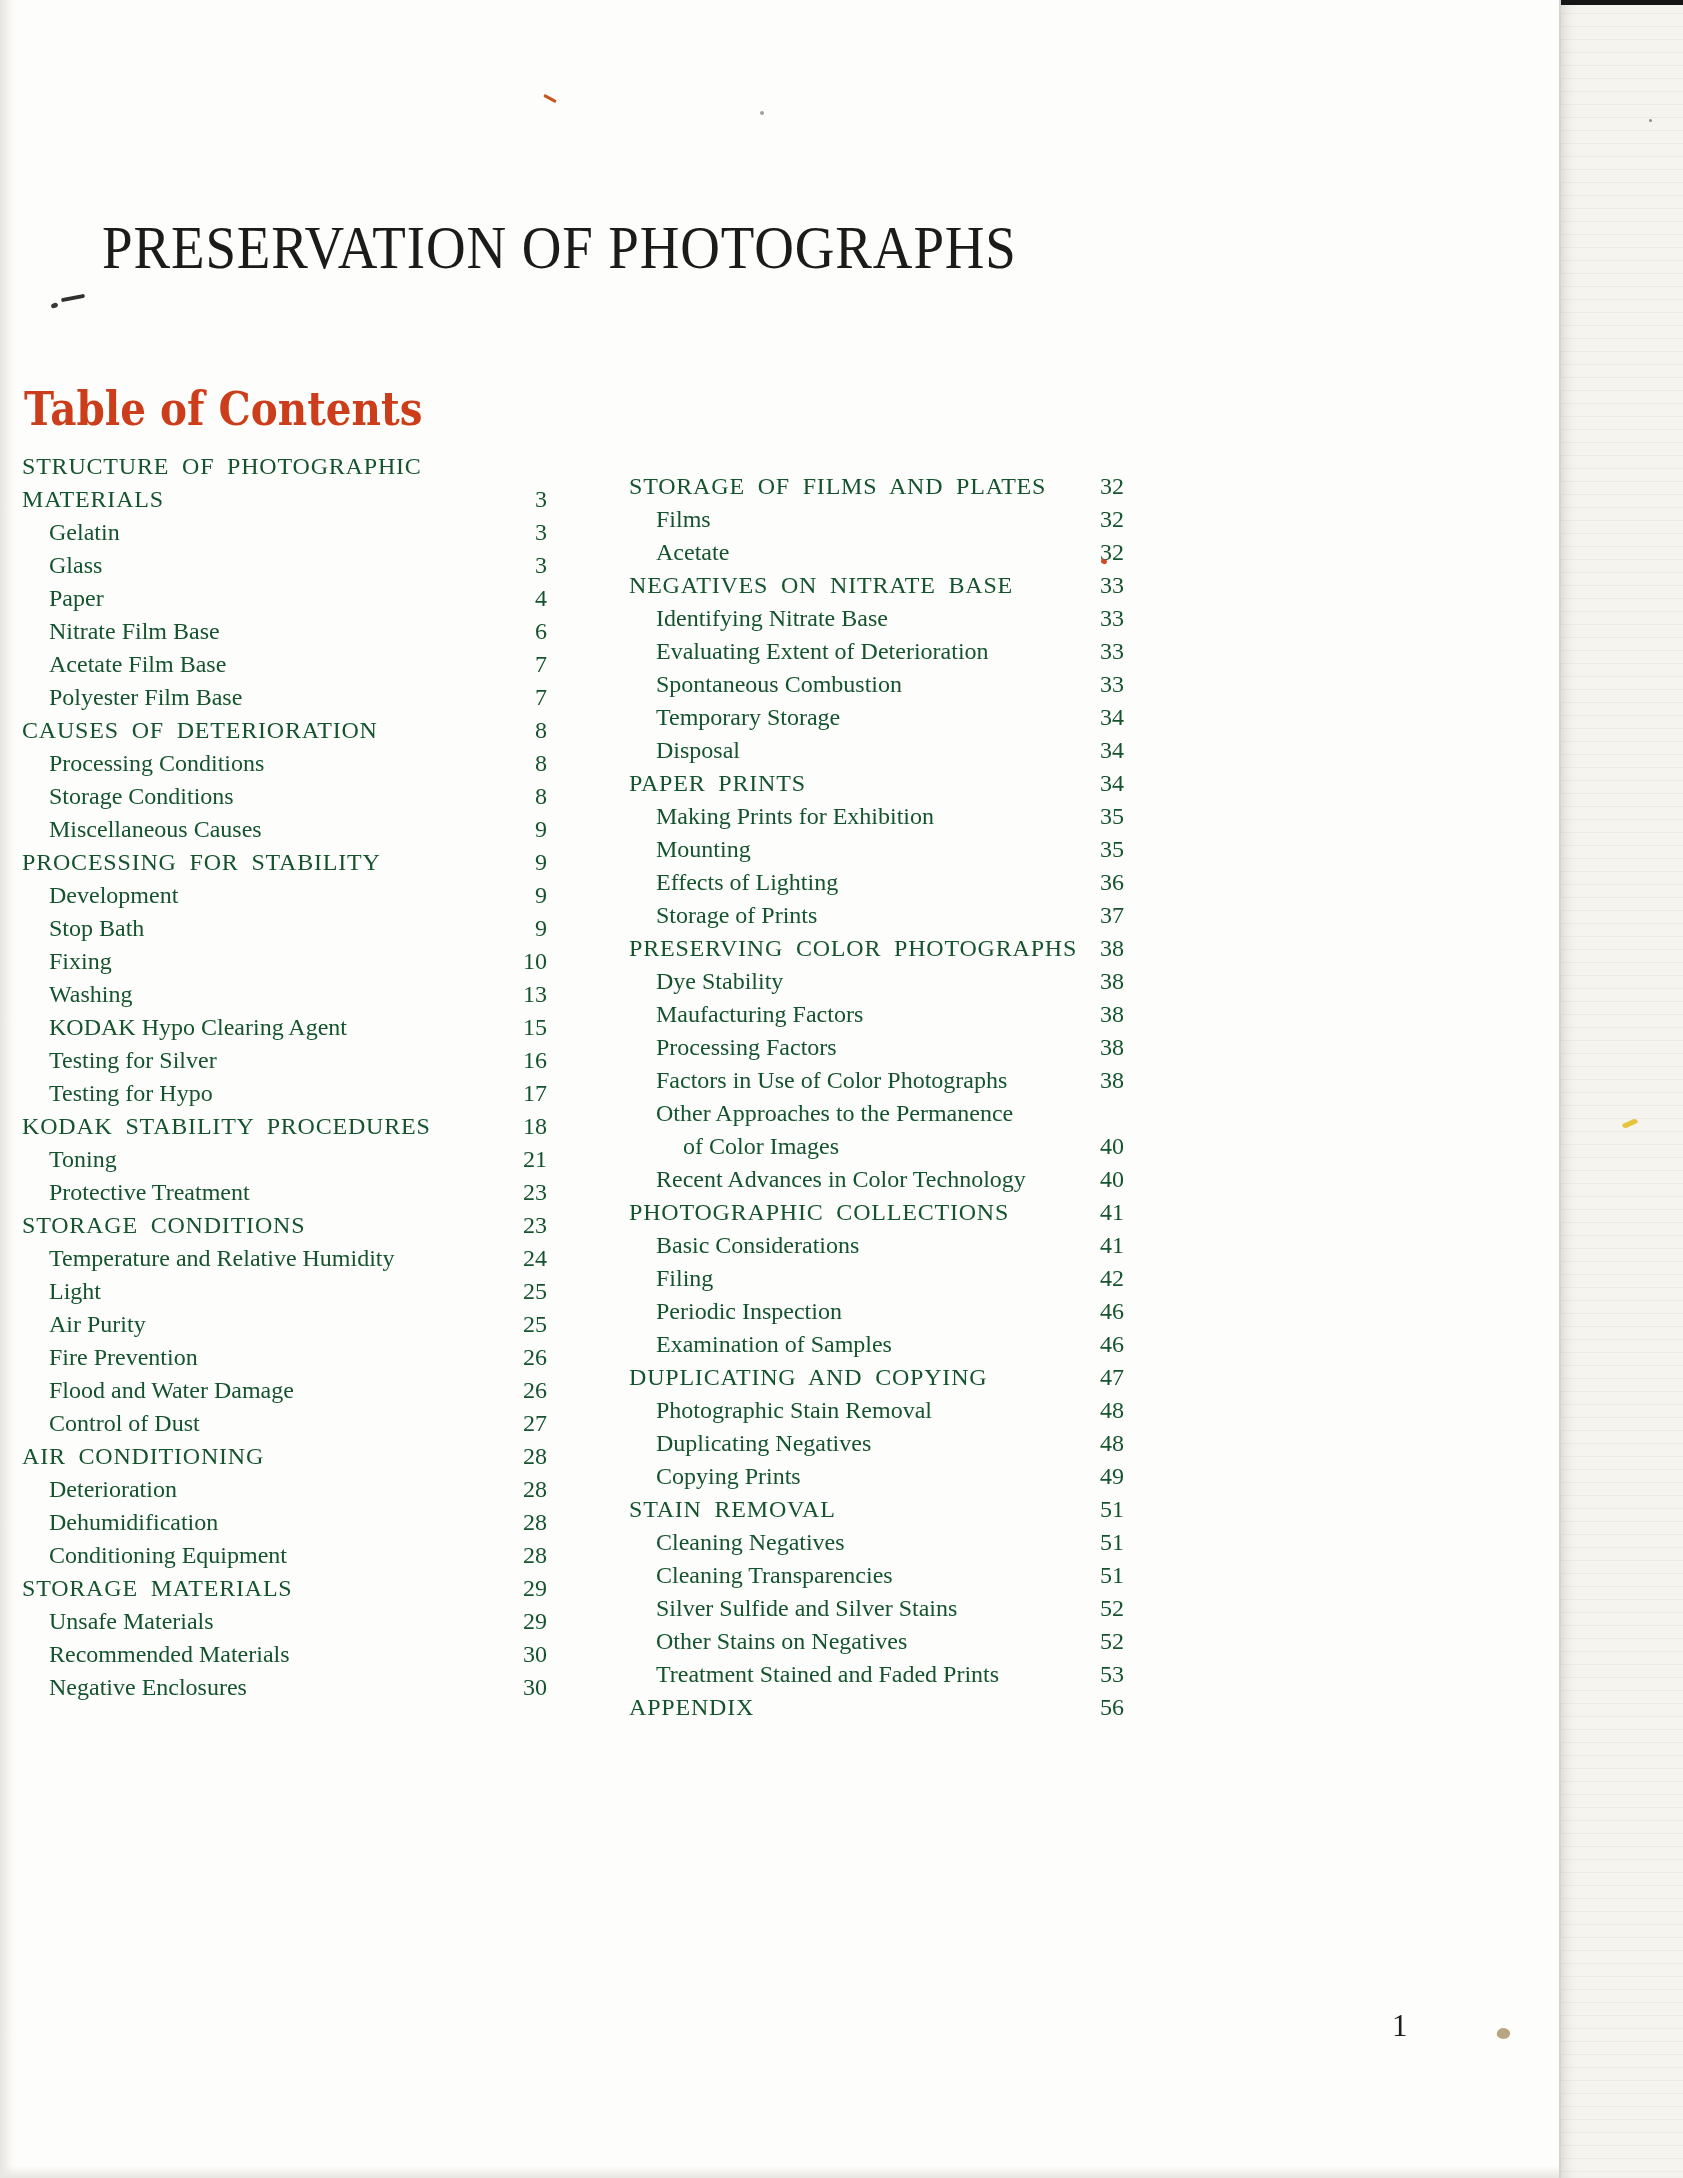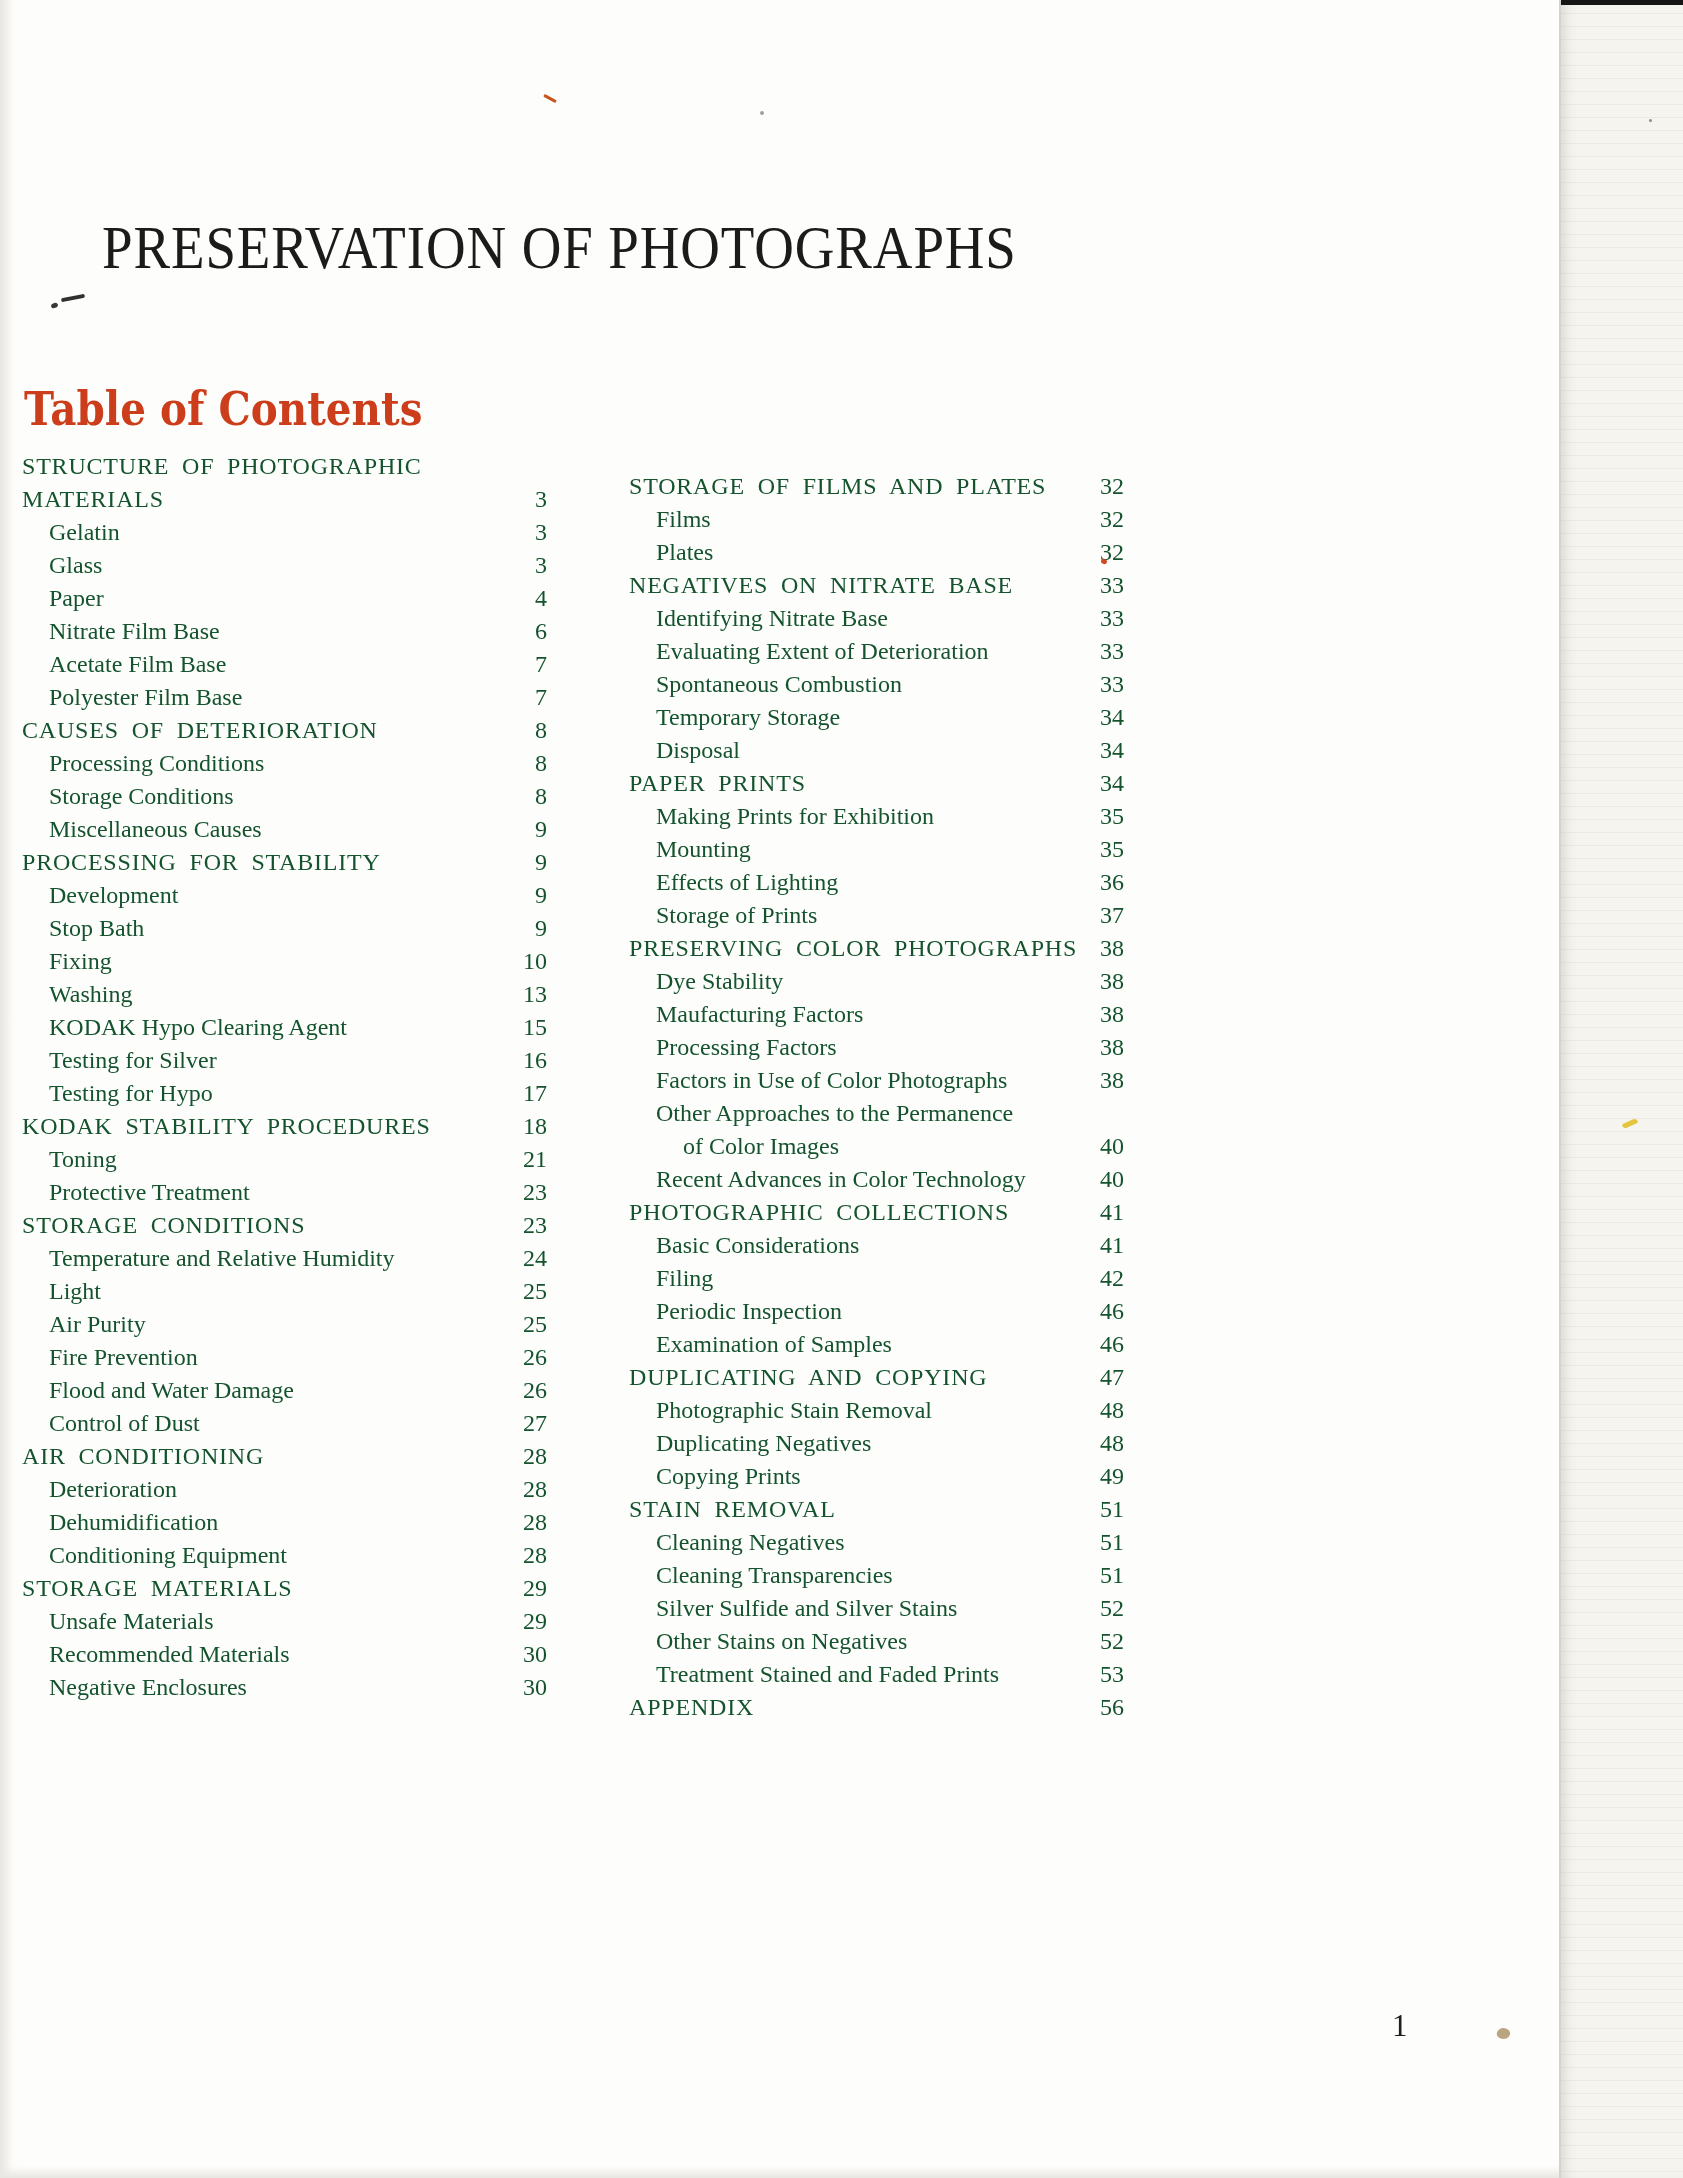--- a/index.html
+++ b/index.html
@@ -252,21 +252,21 @@
 <div class="toc-col right" id="toc-right">
     <div class="toc-row lvl0">
       <span class="lbl">STORAGE OF FILMS AND PLATES</span>
       <span class="pg">32</span>
     </div>
     <div class="toc-row lvl1">
       <span class="lbl">Films</span>
       <span class="pg">32</span>
     </div>
     <div class="toc-row lvl1">
-      <span class="lbl">Plates</span>
+      <span class="lbl">Acetate</span>
       <span class="pg">32</span>
     </div>
     <div class="toc-row lvl0">
       <span class="lbl">NEGATIVES ON NITRATE BASE</span>
       <span class="pg">33</span>
     </div>
     <div class="toc-row lvl1">
       <span class="lbl">Identifying Nitrate Base</span>
       <span class="pg">33</span>
     </div>

